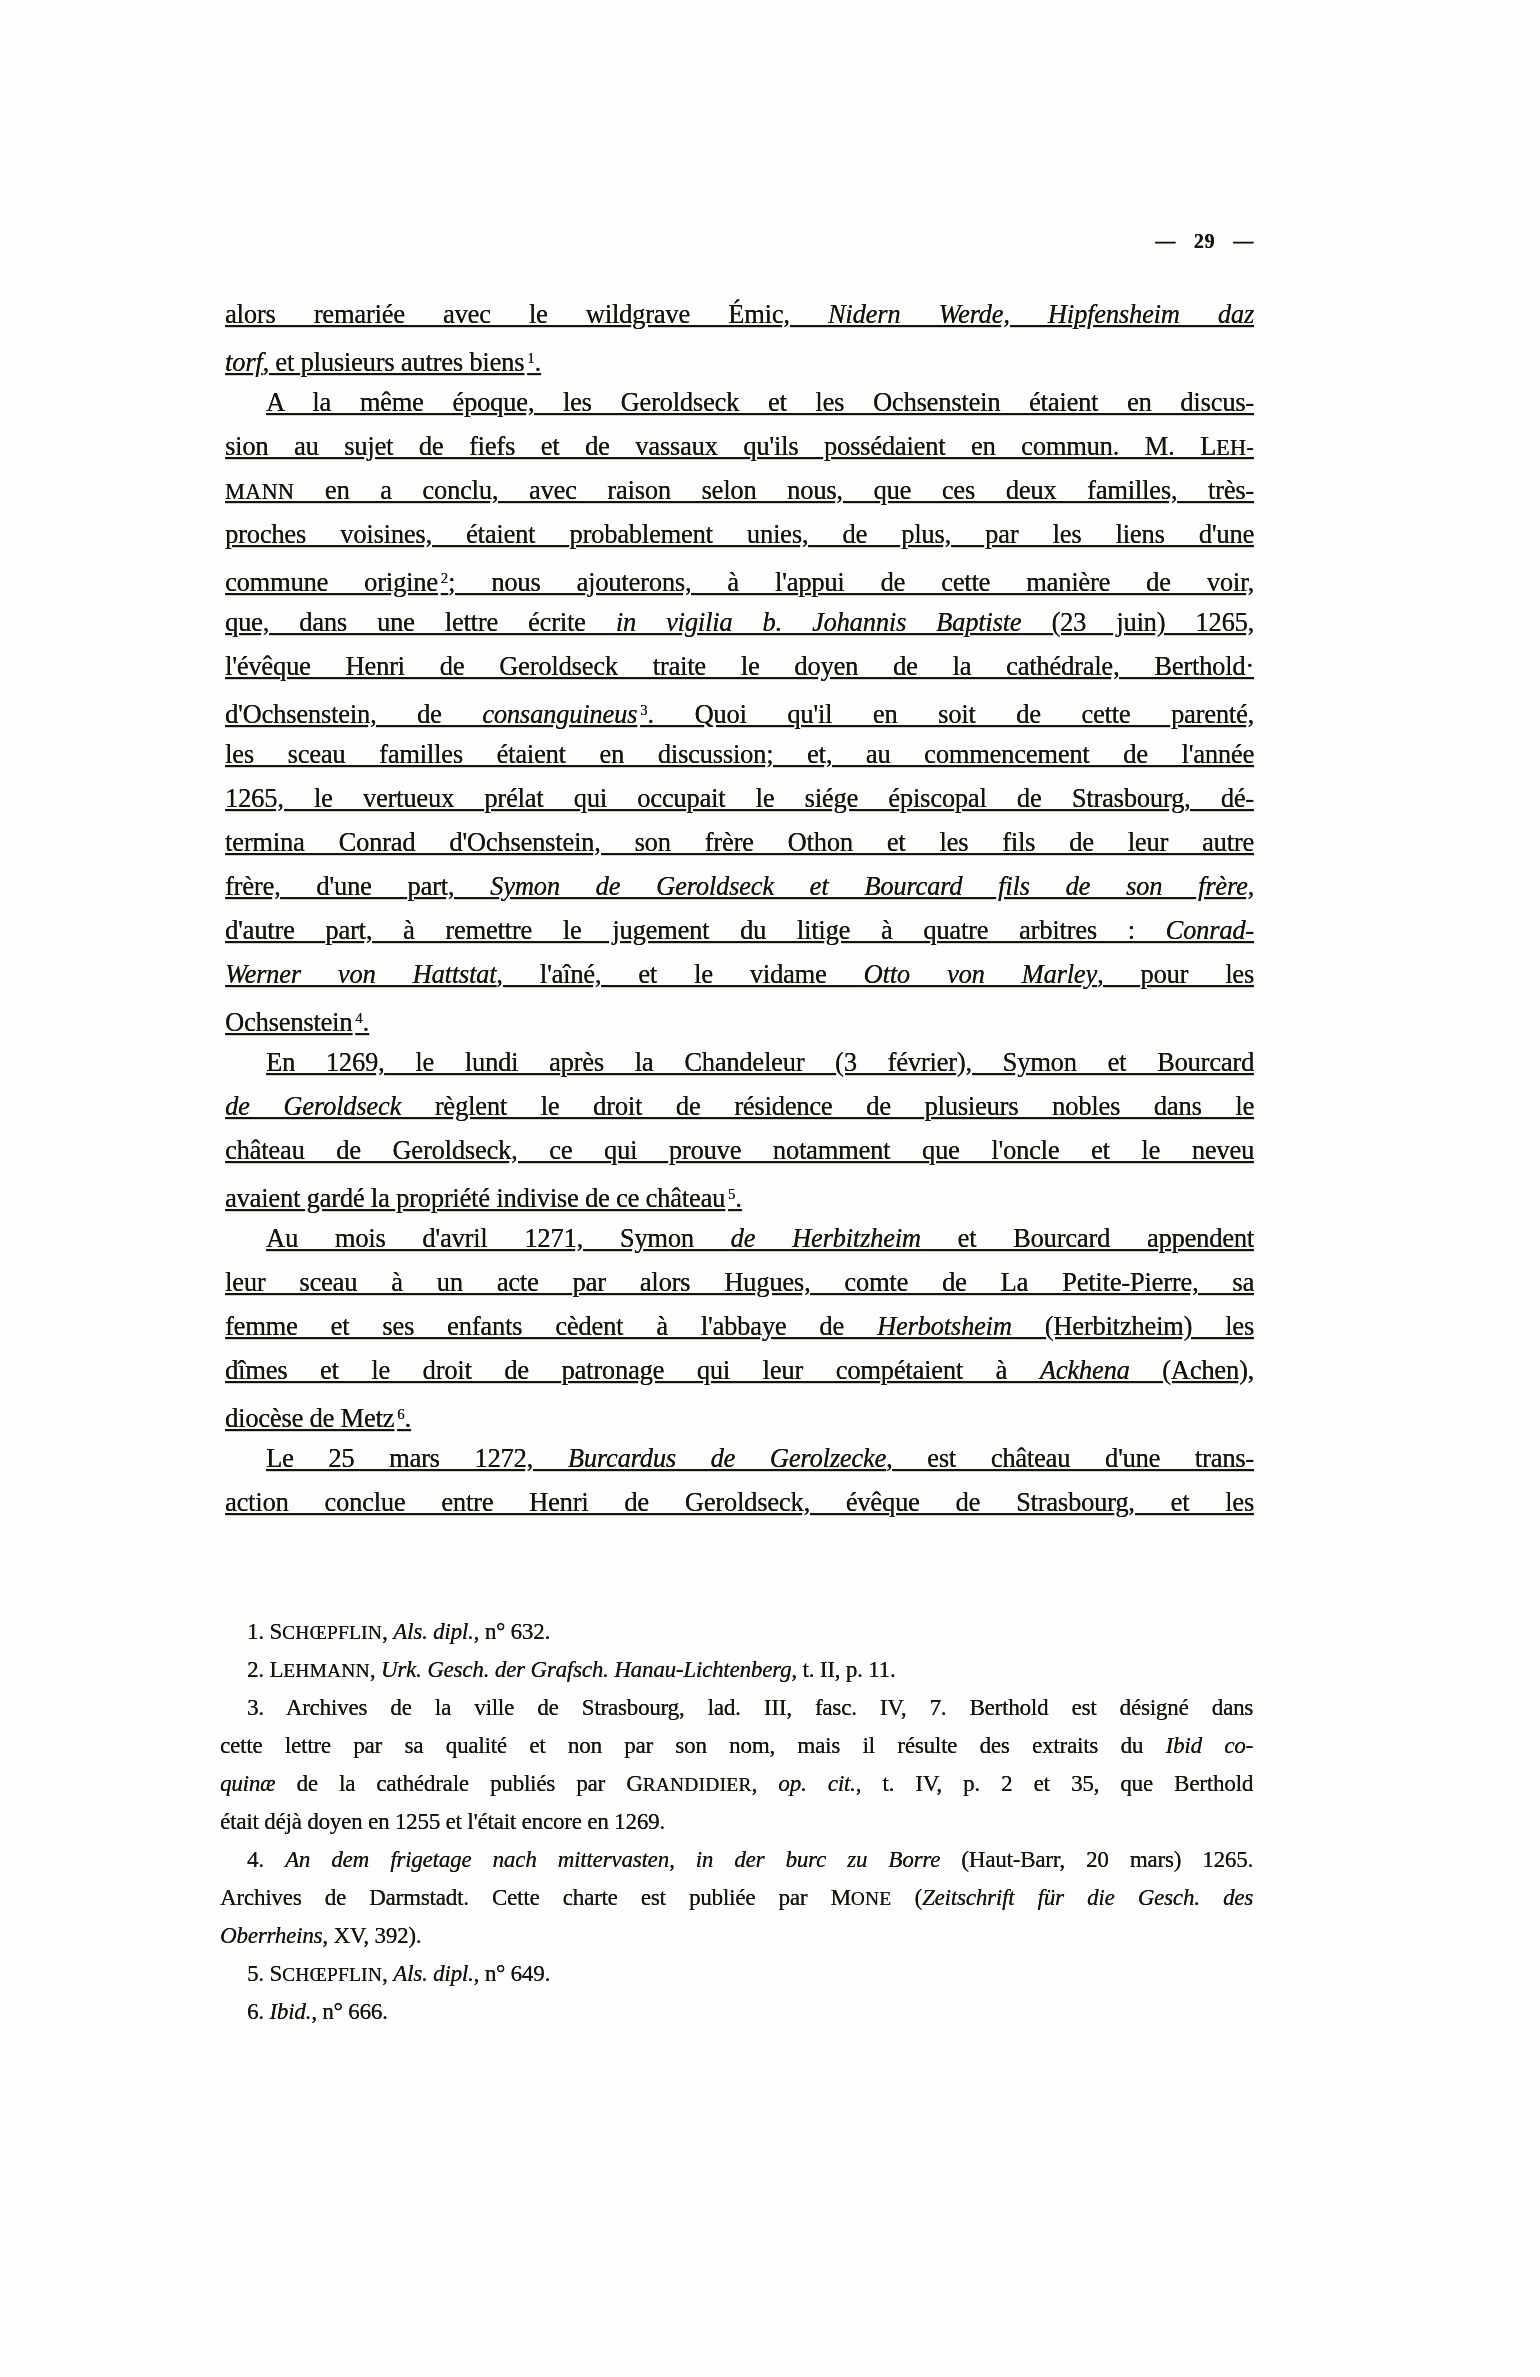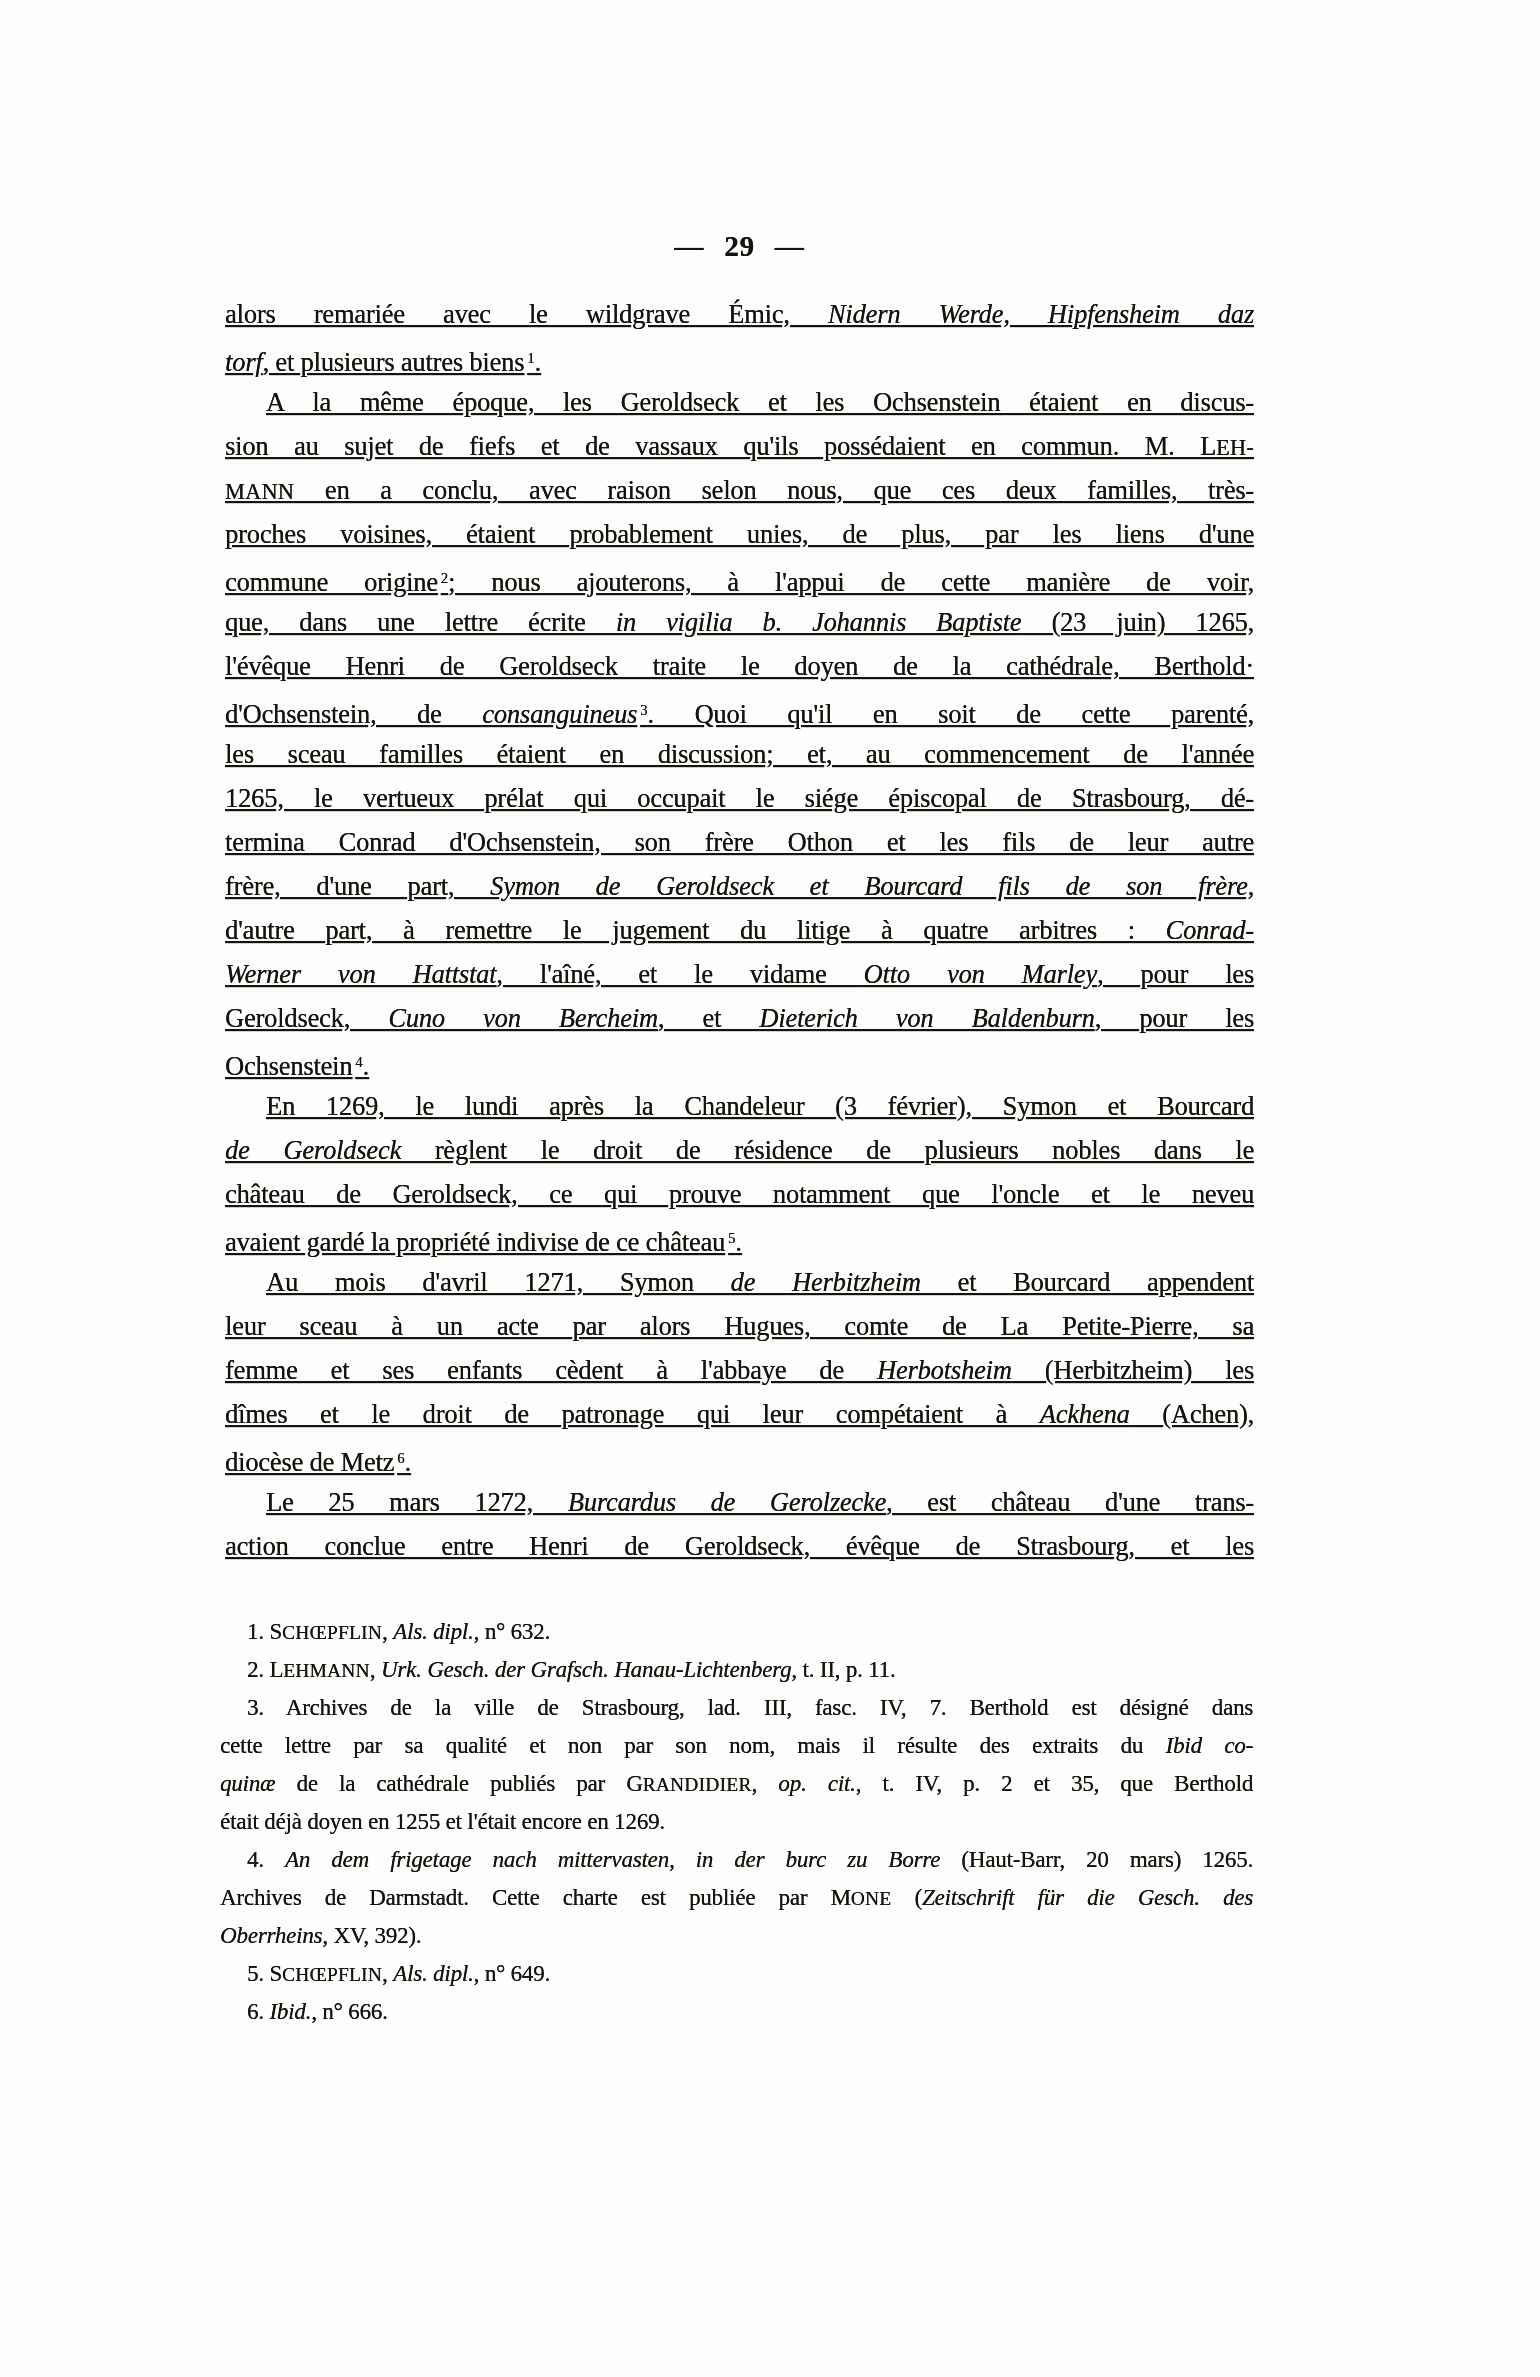--- a/index.html
+++ b/index.html
@@ -14,22 +14,22 @@
     background: #fdfdfb;
     color: #151310;
     overflow: hidden;
     text-shadow: 0.2px 0.2px 0.3px rgba(10,8,5,0.9);
   }
   .page-number {
     position: absolute;
     top: 230px;
     left: 225px;
     width: 1029px;
-    text-align: center;
-    font-size: 29px;
+    text-align: right;
+    font-size: 20px;
     font-weight: 700;
     word-spacing: 12px;
     letter-spacing: 0.8px;
   }
   .content {
     position: absolute;
     left: 225px;
     width: 1029px;
   }
   .body-text {
@@ -85,21 +85,20 @@
         <div class="line"><span>commune origine</span><span class="sup">2</span><span>; nous ajouterons, à l'appui de cette manière de voir,</span></div>
         <div class="line"><span>que, dans une lettre écrite </span><span class="it">in vigilia b. Johannis Baptiste</span><span> (23 juin) 1265,</span></div>
         <div class="line"><span>l'évêque Henri de Geroldseck traite le doyen de la cathédrale, Berthold·</span></div>
         <div class="line"><span>d'Ochsenstein, de </span><span class="it">consanguineus</span><span class="sup">3</span><span>. Quoi qu'il en soit de cette parenté,</span></div>
         <div class="line"><span>les sceau familles étaient en discussion; et, au commencement de l'année</span></div>
         <div class="line"><span>1265, le vertueux prélat qui occupait le siége épiscopal de Strasbourg, dé-</span></div>
         <div class="line"><span>termina Conrad d'Ochsenstein, son frère Othon et les fils de leur autre</span></div>
         <div class="line"><span>frère, d'une part, </span><span class="it">Symon de Geroldseck et Bourcard fils de son frère,</span></div>
         <div class="line"><span>d'autre part, à remettre le jugement du litige à quatre arbitres : </span><span class="it">Conrad-</span></div>
         <div class="line"><span class="it">Werner von Hattstat</span><span>, l'aîné, et le vidame </span><span class="it">Otto von Marley</span><span>, pour les</span></div>
-        <div class="line"><span>Geroldseck, </span><span class="it">Cuno von Bercheim</span><span>, et </span><span class="it">Dieterich von Baldenburn</span><span>, pour les</span></div>
         <div class="line flush"><span>Ochsenstein</span><span class="sup">4</span><span>.</span></div>
       </div>
       <div class="para">
         <div class="line ind"><span>En 1269, le lundi après la Chandeleur (3 février), Symon et Bourcard</span></div>
         <div class="line"><span class="it">de Geroldseck</span><span> règlent le droit de résidence de plusieurs nobles dans le</span></div>
         <div class="line"><span>château de Geroldseck, ce qui prouve notamment que l'oncle et le neveu</span></div>
         <div class="line flush"><span>avaient gardé la propriété indivise de ce château</span><span class="sup">5</span><span>.</span></div>
       </div>
       <div class="para">
         <div class="line ind"><span>Au mois d'avril 1271, Symon </span><span class="it">de Herbitzheim</span><span> et Bourcard appendent</span></div>

